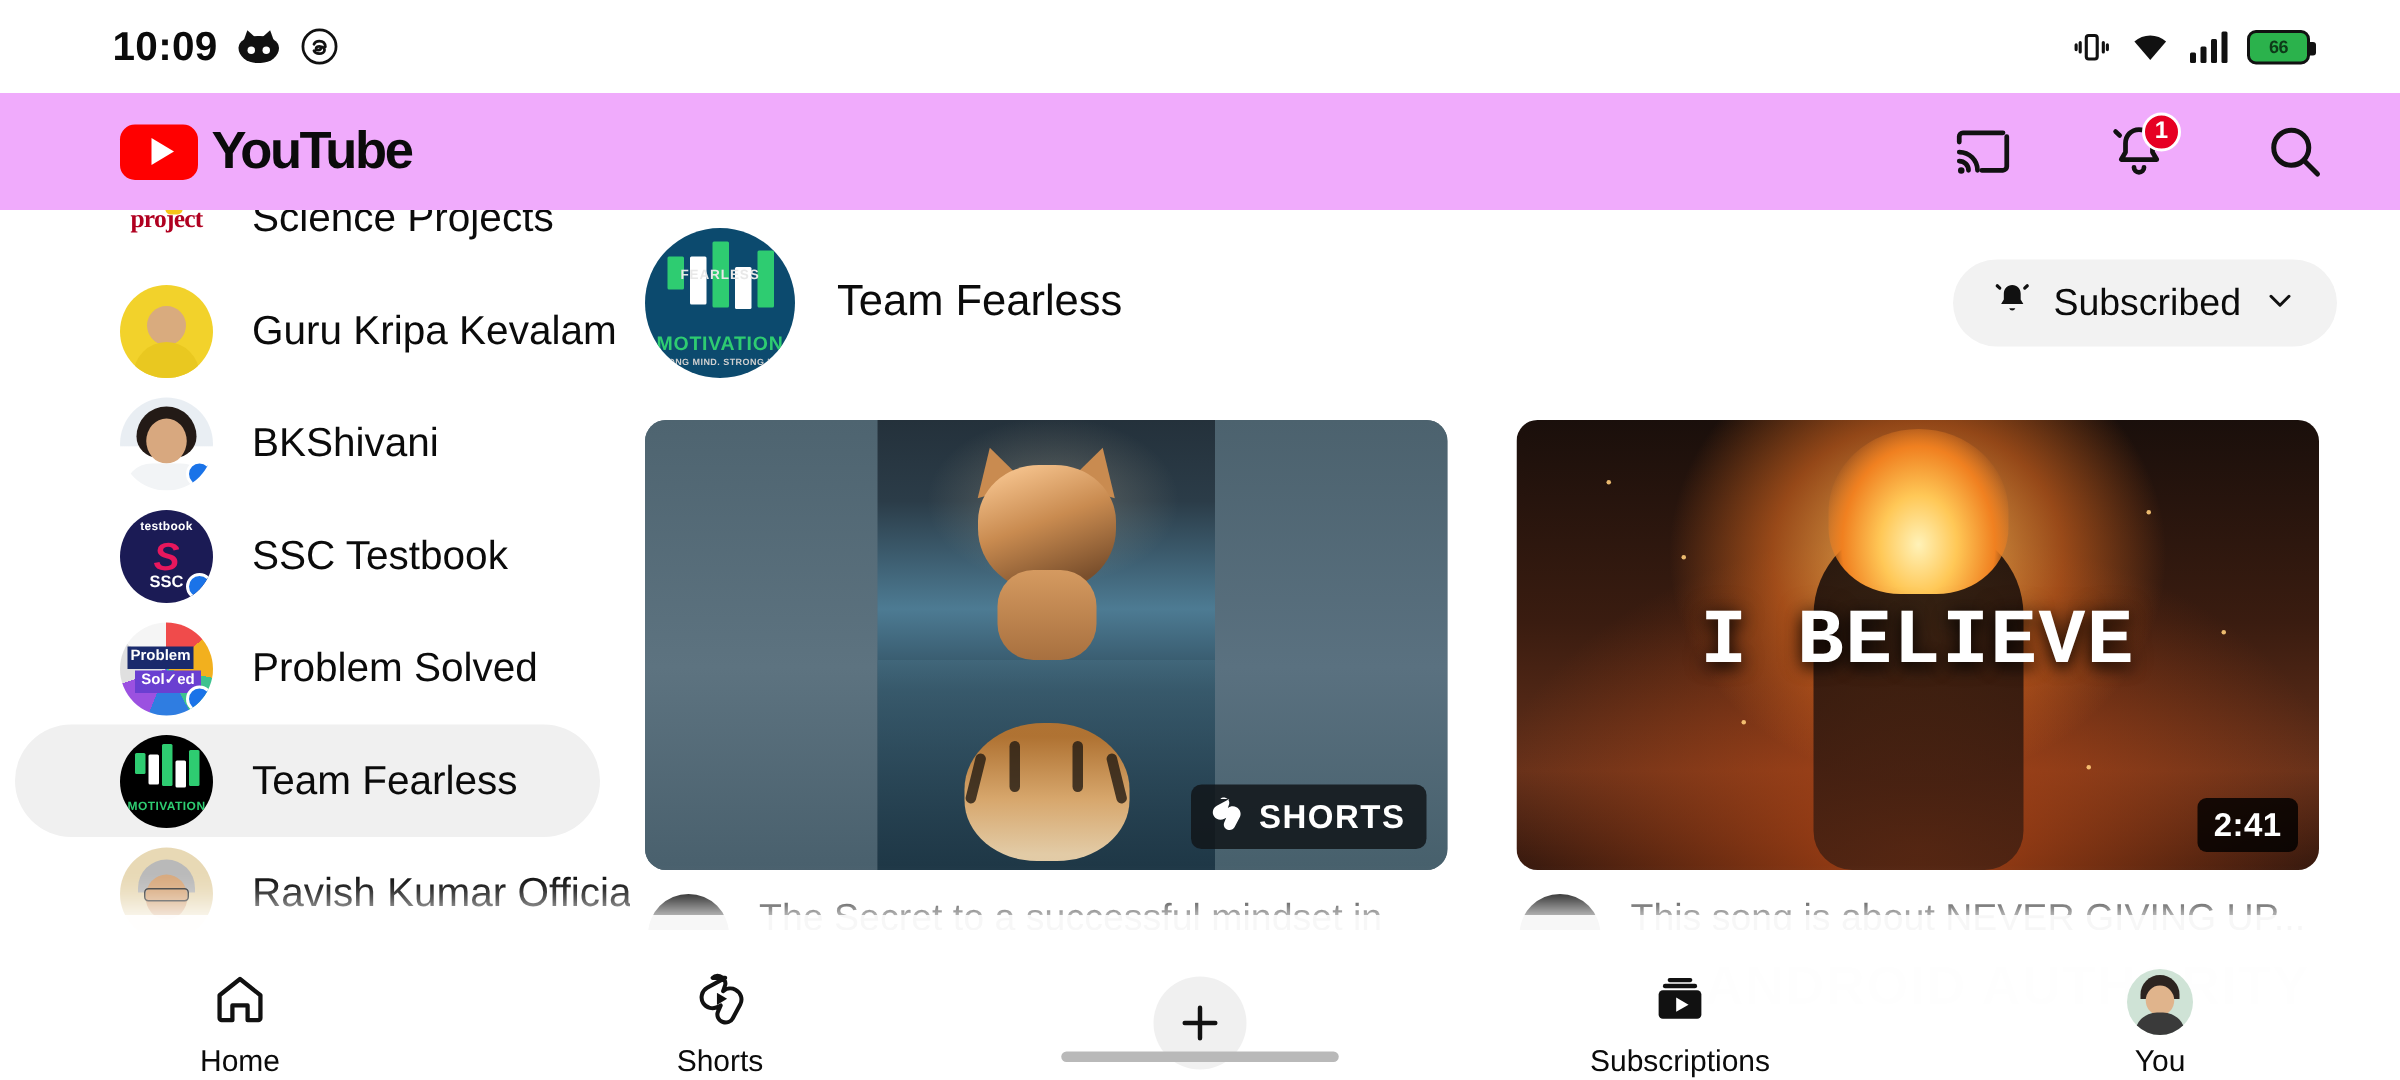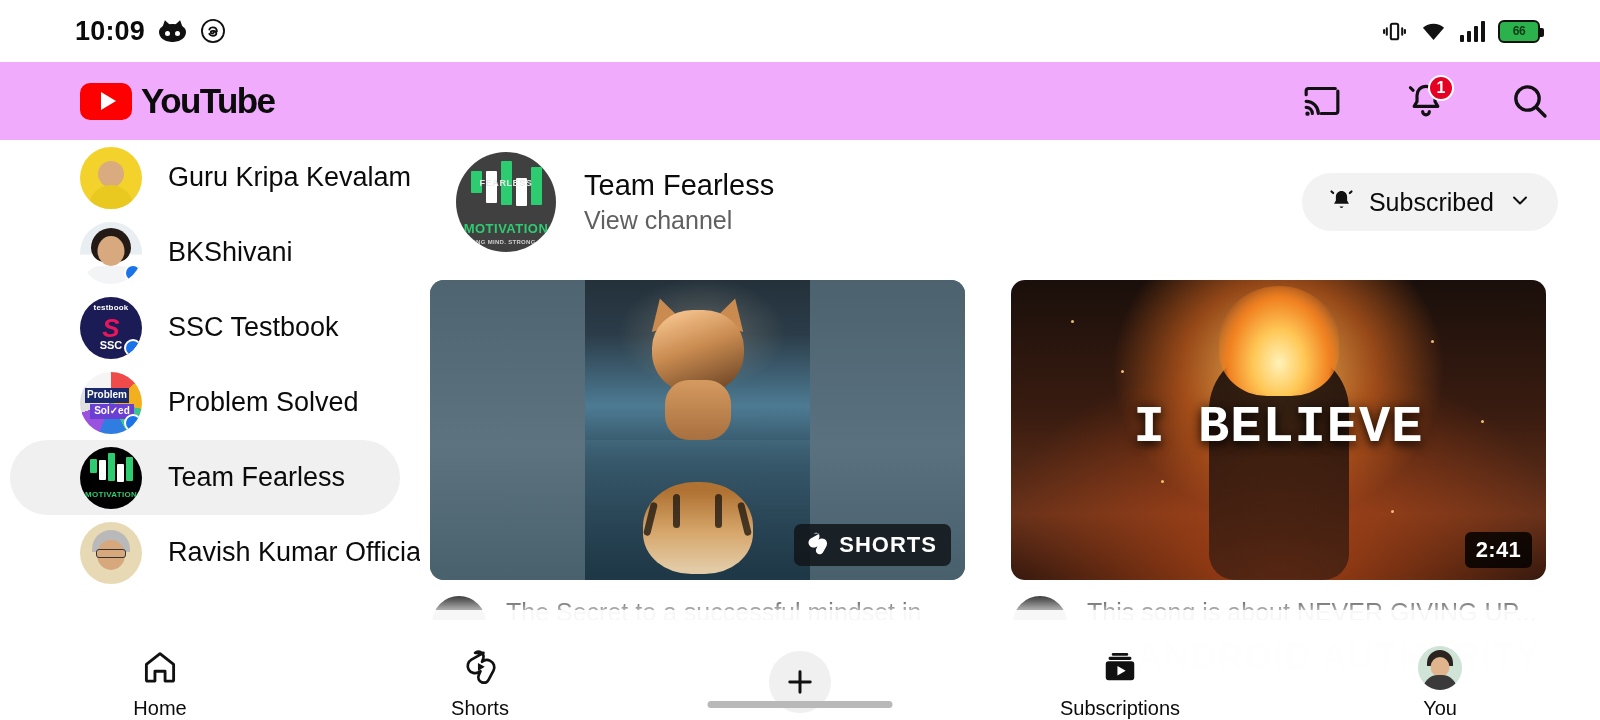--- a/index.html
+++ b/index.html
@@ -157,22 +157,22 @@
   .main {
     position: absolute; top: 140px; left: 420px; width: 1180px; height: 480px;
     background: #fff; overflow: hidden;
   }
   .chan-row {
     display: flex; align-items: center; justify-content: space-between;
     padding: 12px 42px 0 10px;
   }
   .chan-left { display: flex; align-items: center; gap: 28px; }
   .chan-ava {
-    width: 100px; height: 100px; border-radius: 50%; background: #404040;
-    position: relative; overflow: hidden; flex: 0 0 100px; margin-left: 26px;
+    width: 100px; height: 100px; border-radius: 50%; background: #0c4a6e;
+    position: relative; overflow: hidden; flex: 0 0 100px;
   }
   .chan-ava .fl-txt { position: absolute; bottom: 16px; width: 100%;
     text-align: center; font-size: 13px; font-weight: 800; color: #2ecc71;
     letter-spacing: .5px; }
   .chan-ava .fl-sub { position: absolute; bottom: 7px; width: 100%;
     text-align: center; font-size: 6px; font-weight: 700; color: #cfcfcf;
     letter-spacing: .3px; }
   .chan-ava .fl-top { position: absolute; top: 26px; width: 100%;
     text-align: center; font-size: 9px; font-weight: 800; color: #e8e8e8;
     letter-spacing: .6px; z-index: 3; }
@@ -376,20 +376,27 @@
         <svg viewBox="0 0 24 24" width="40" height="40">
           <circle cx="10.5" cy="10.5" r="7" fill="none" stroke="#111" stroke-width="2"></circle>
           <path d="M15.6 15.6 21 21" stroke="#111" stroke-width="2" stroke-linecap="round"></path>
         </svg>
       </div>
     </div>
   </div>
 
   <div class="sidebar">
 
+    <div class="side-item" style="margin-top:-32px;">
+      <span class="ava av-science">
+        <span class="sp-bulb"></span>
+          <span class="sp-txt">project</span>
+      </span>
+      <span class="side-label">Science Projects</span>
+    </div>
 
     <div class="side-item">
       <span class="ava av-guru">
         <span class="face"></span>
           <span class="body"></span>
       </span>
       <span class="side-label">Guru Kripa Kevalam</span>
     </div>
 
     <div class="side-item">
@@ -456,21 +463,20 @@
             <span style="width:11px;height:44px;background:#2ecc71;margin-top:-12px;"></span>
             <span style="width:11px;height:28px;background:#fff;margin-top:6px;"></span>
             <span style="width:11px;height:38px;background:#2ecc71;margin-top:-6px;"></span>
           </span>
           <span class="fl-top">FEARLESS</span>
           <span class="fl-txt">MOTIVATION</span>
           <span class="fl-sub">STRONG MIND. STRONG LIFE.</span>
         </span>
         <span>
           <div class="chan-name">Team Fearless</div>
-          <div class="chan-sub">View channel</div>
         </span>
       </div>
       <div class="sub-btn">
         <span>
           <svg viewBox="0 0 24 24" width="27" height="27">
             <path d="M12 3.6c-2.9 0-5 2.2-5 5.1v3.4l-1.6 2.7h13.2L17 12.1V8.7c0-2.9-2.1-5.1-5-5.1z" fill="#111"></path>
             <path d="M10.2 17.4a1.9 1.9 0 0 0 3.6 0z" fill="#111"></path>
             <path d="M4.6 5.4 3.1 4M19.4 5.4 20.9 4" stroke="#111" stroke-width="1.9" stroke-linecap="round"></path>
           </svg>
         </span>

